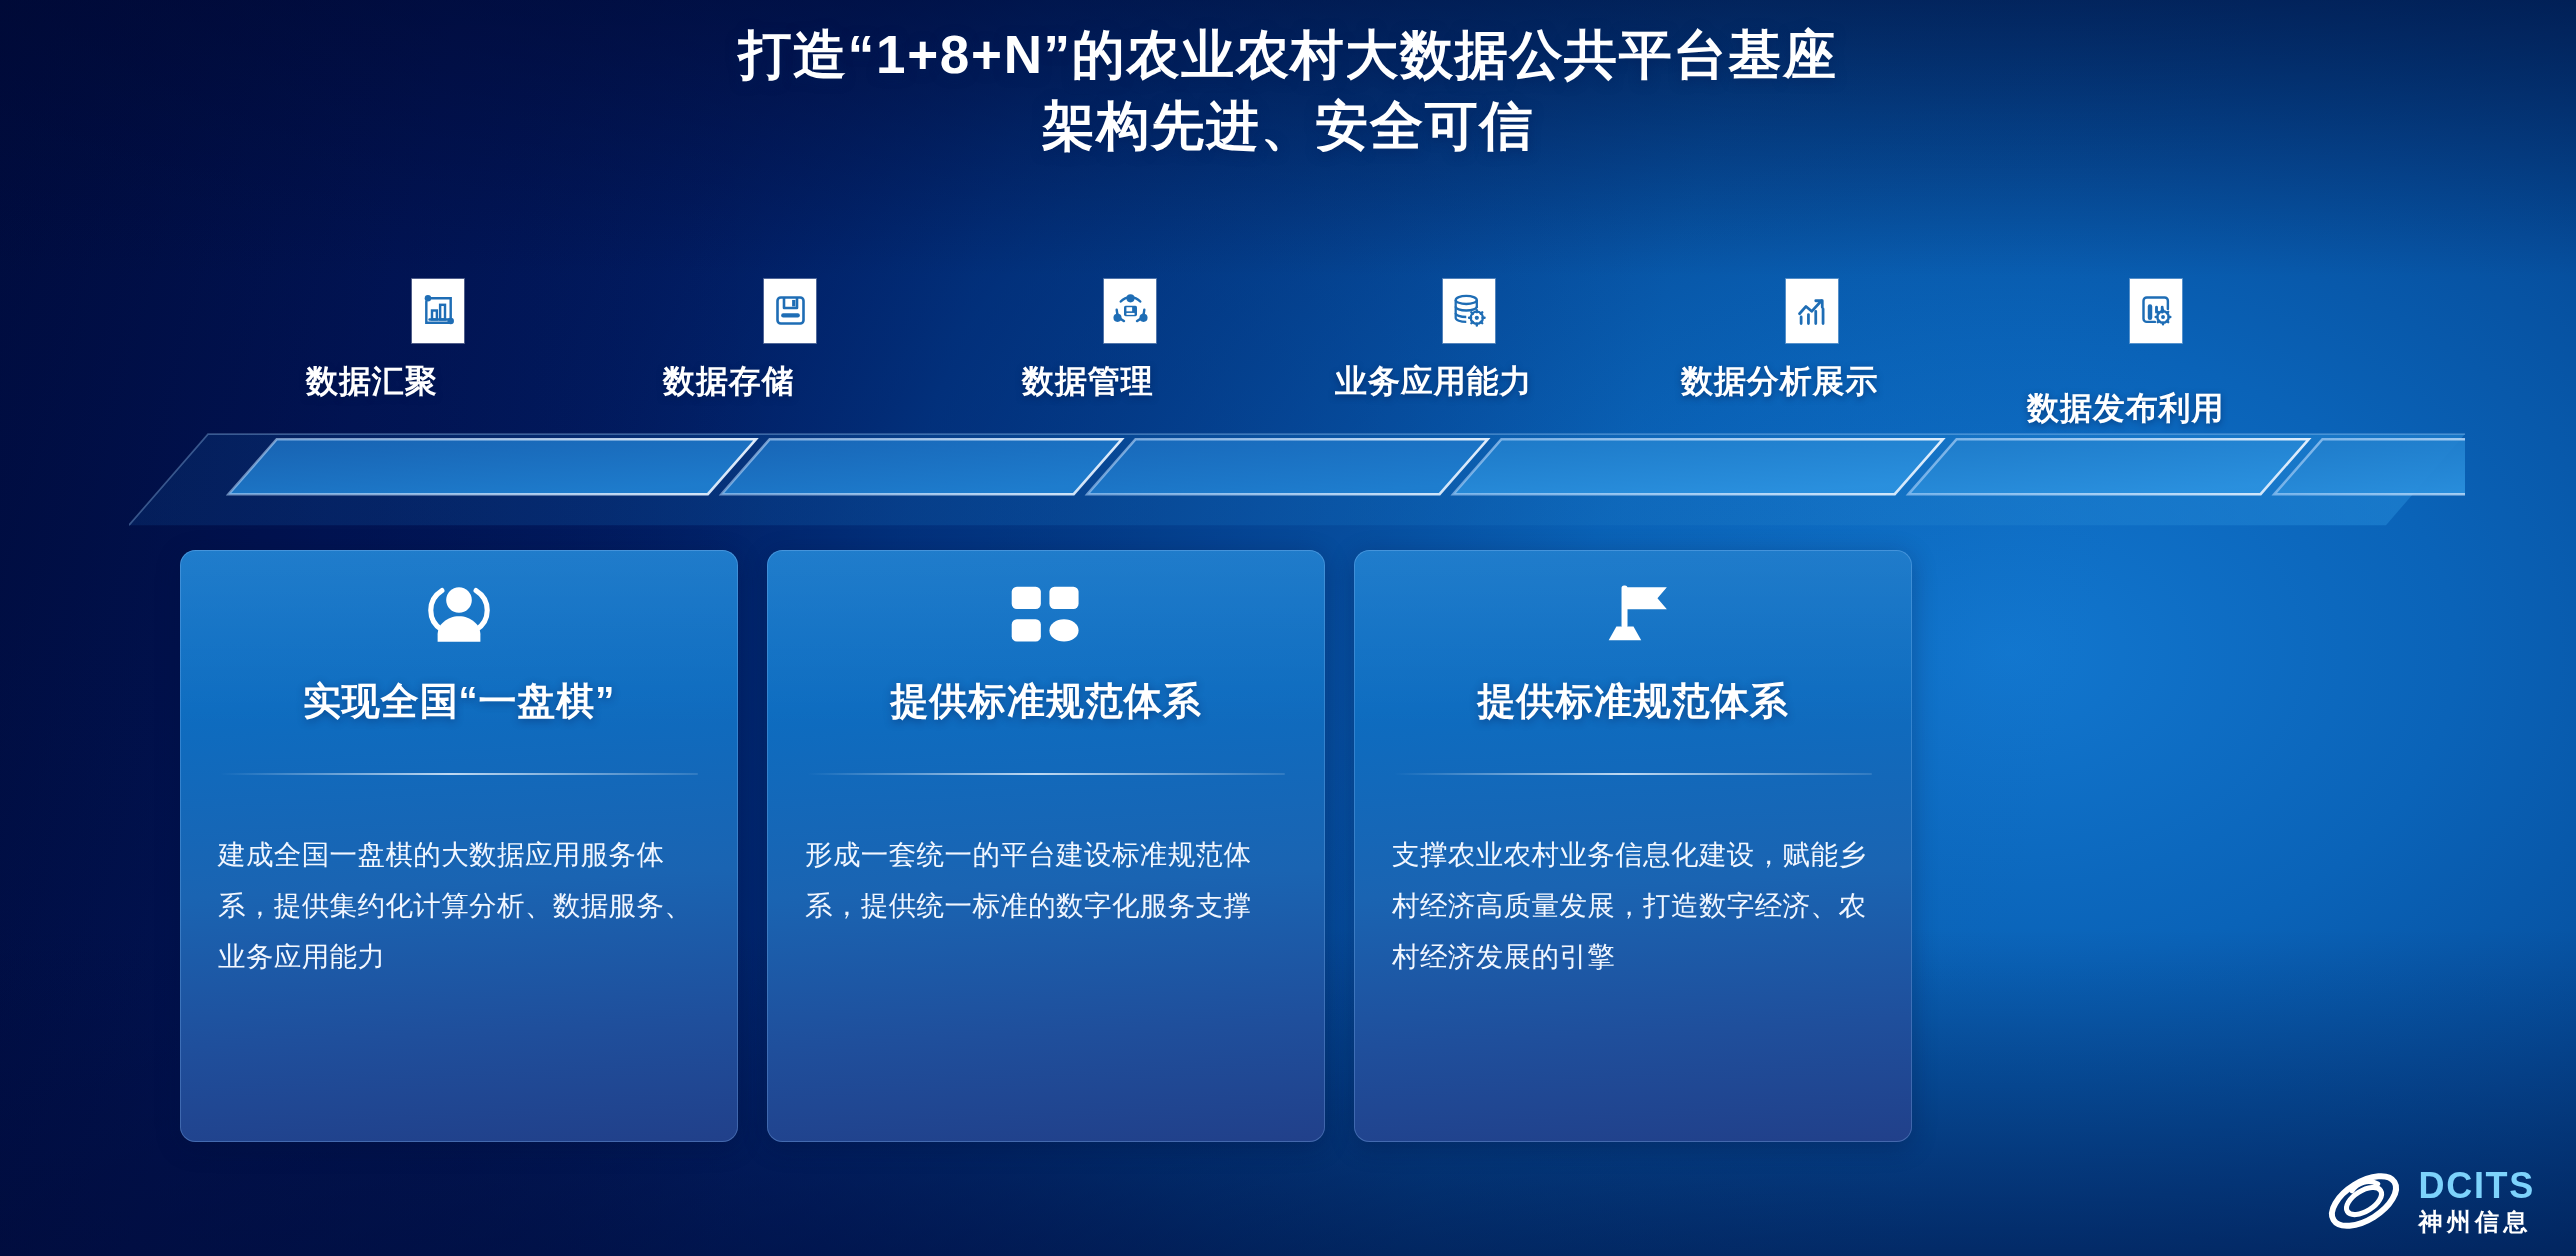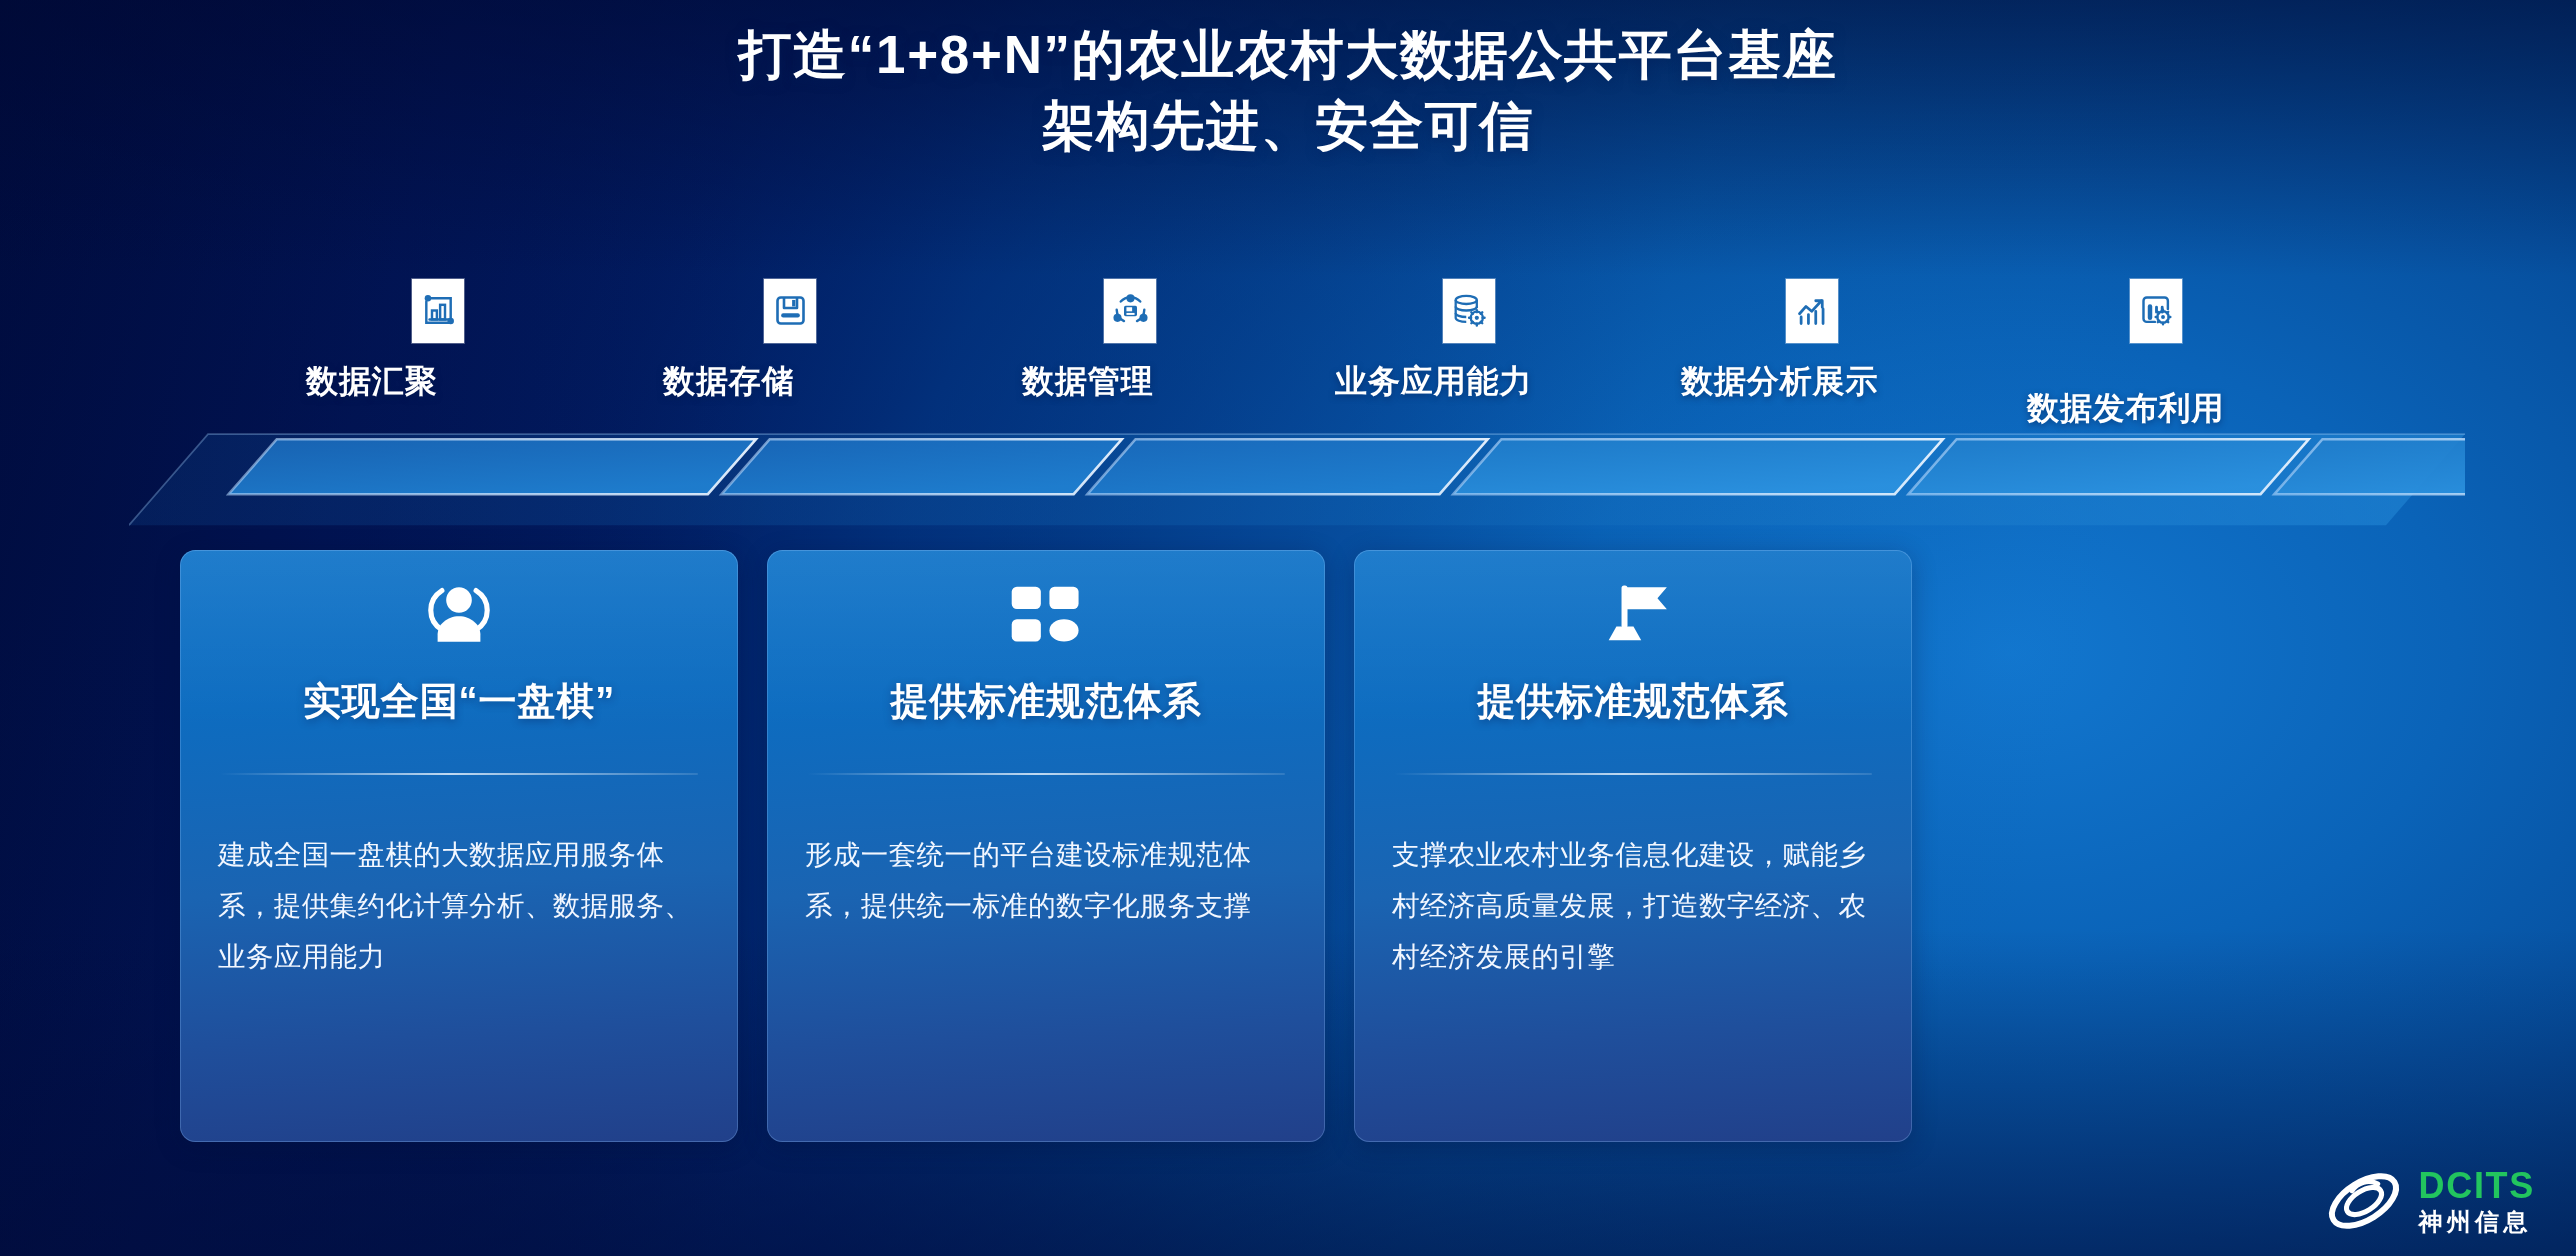--- a/index.html
+++ b/index.html
@@ -132,21 +132,21 @@
   
   #logo {
     position:absolute;
     right:41px; bottom:19px;
     display:flex; align-items:center; gap:13.7px;
     z-index:9;
   }
   #logo-mark svg { display:block; }
   #logo-text { display:flex; flex-direction:column; line-height:1; }
   #logo-name {
-    color:#22c55e; font-size:36px; font-weight:bold;
+    color:#7dd3fc; font-size:36px; font-weight:bold;
     letter-spacing:1.7px;
   }
   #logo-sub {
     color:#ffffff; font-size:24px; font-weight:bold;
     letter-spacing:4.3px; margin-top:6px;
   }
 </style>
 </head>
 <body>
 

